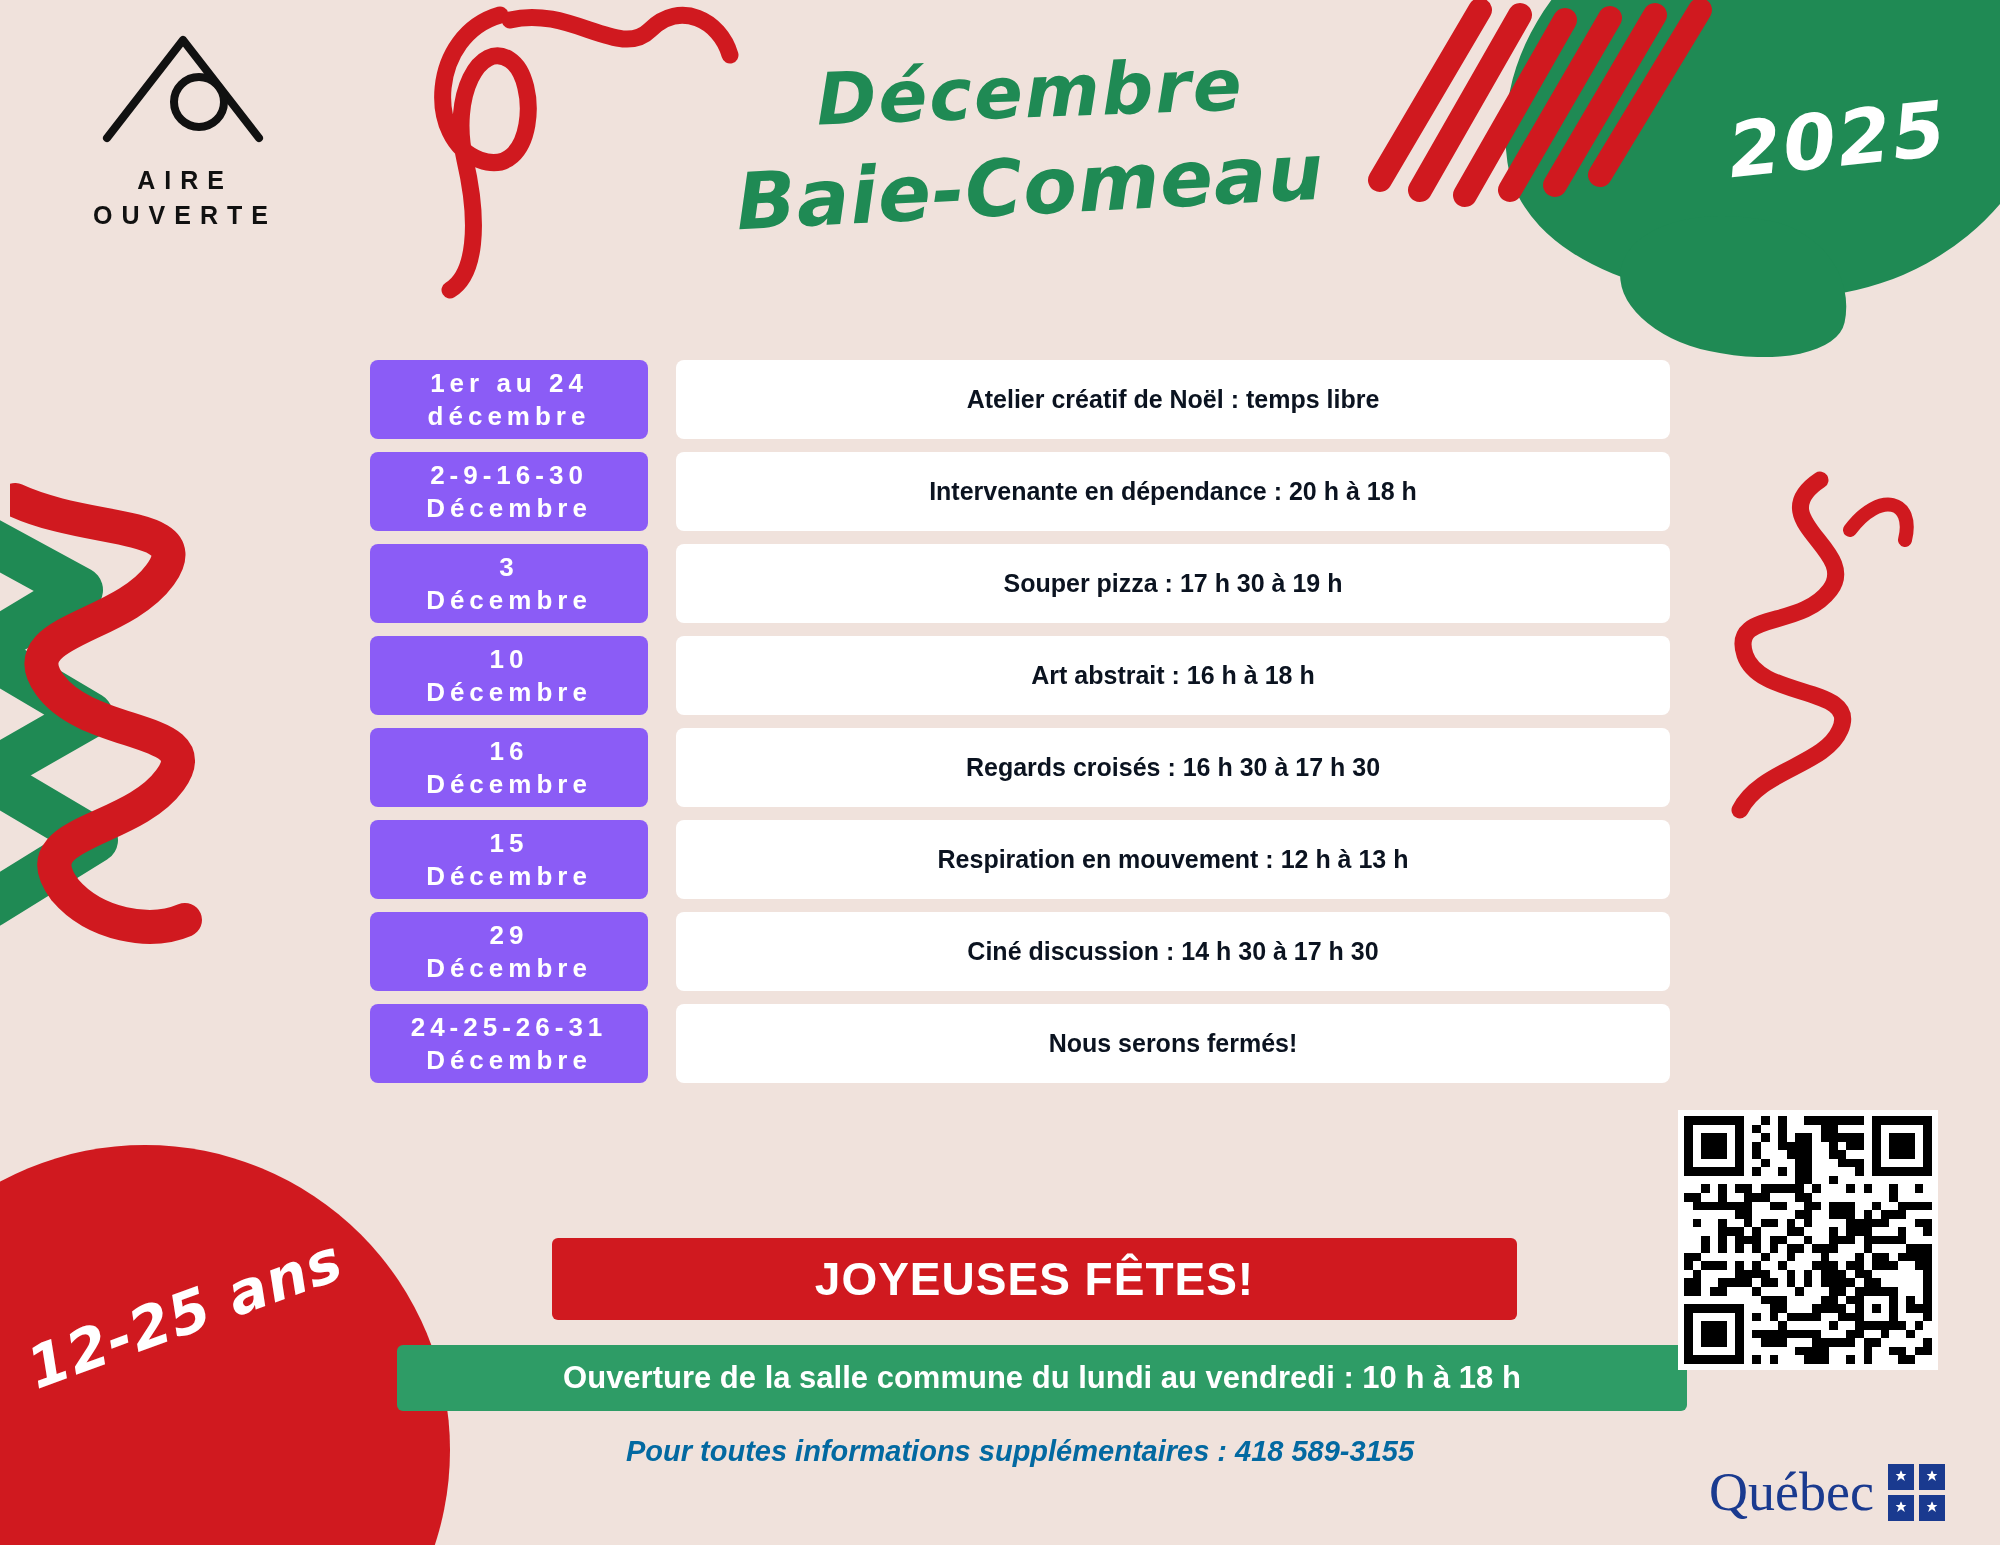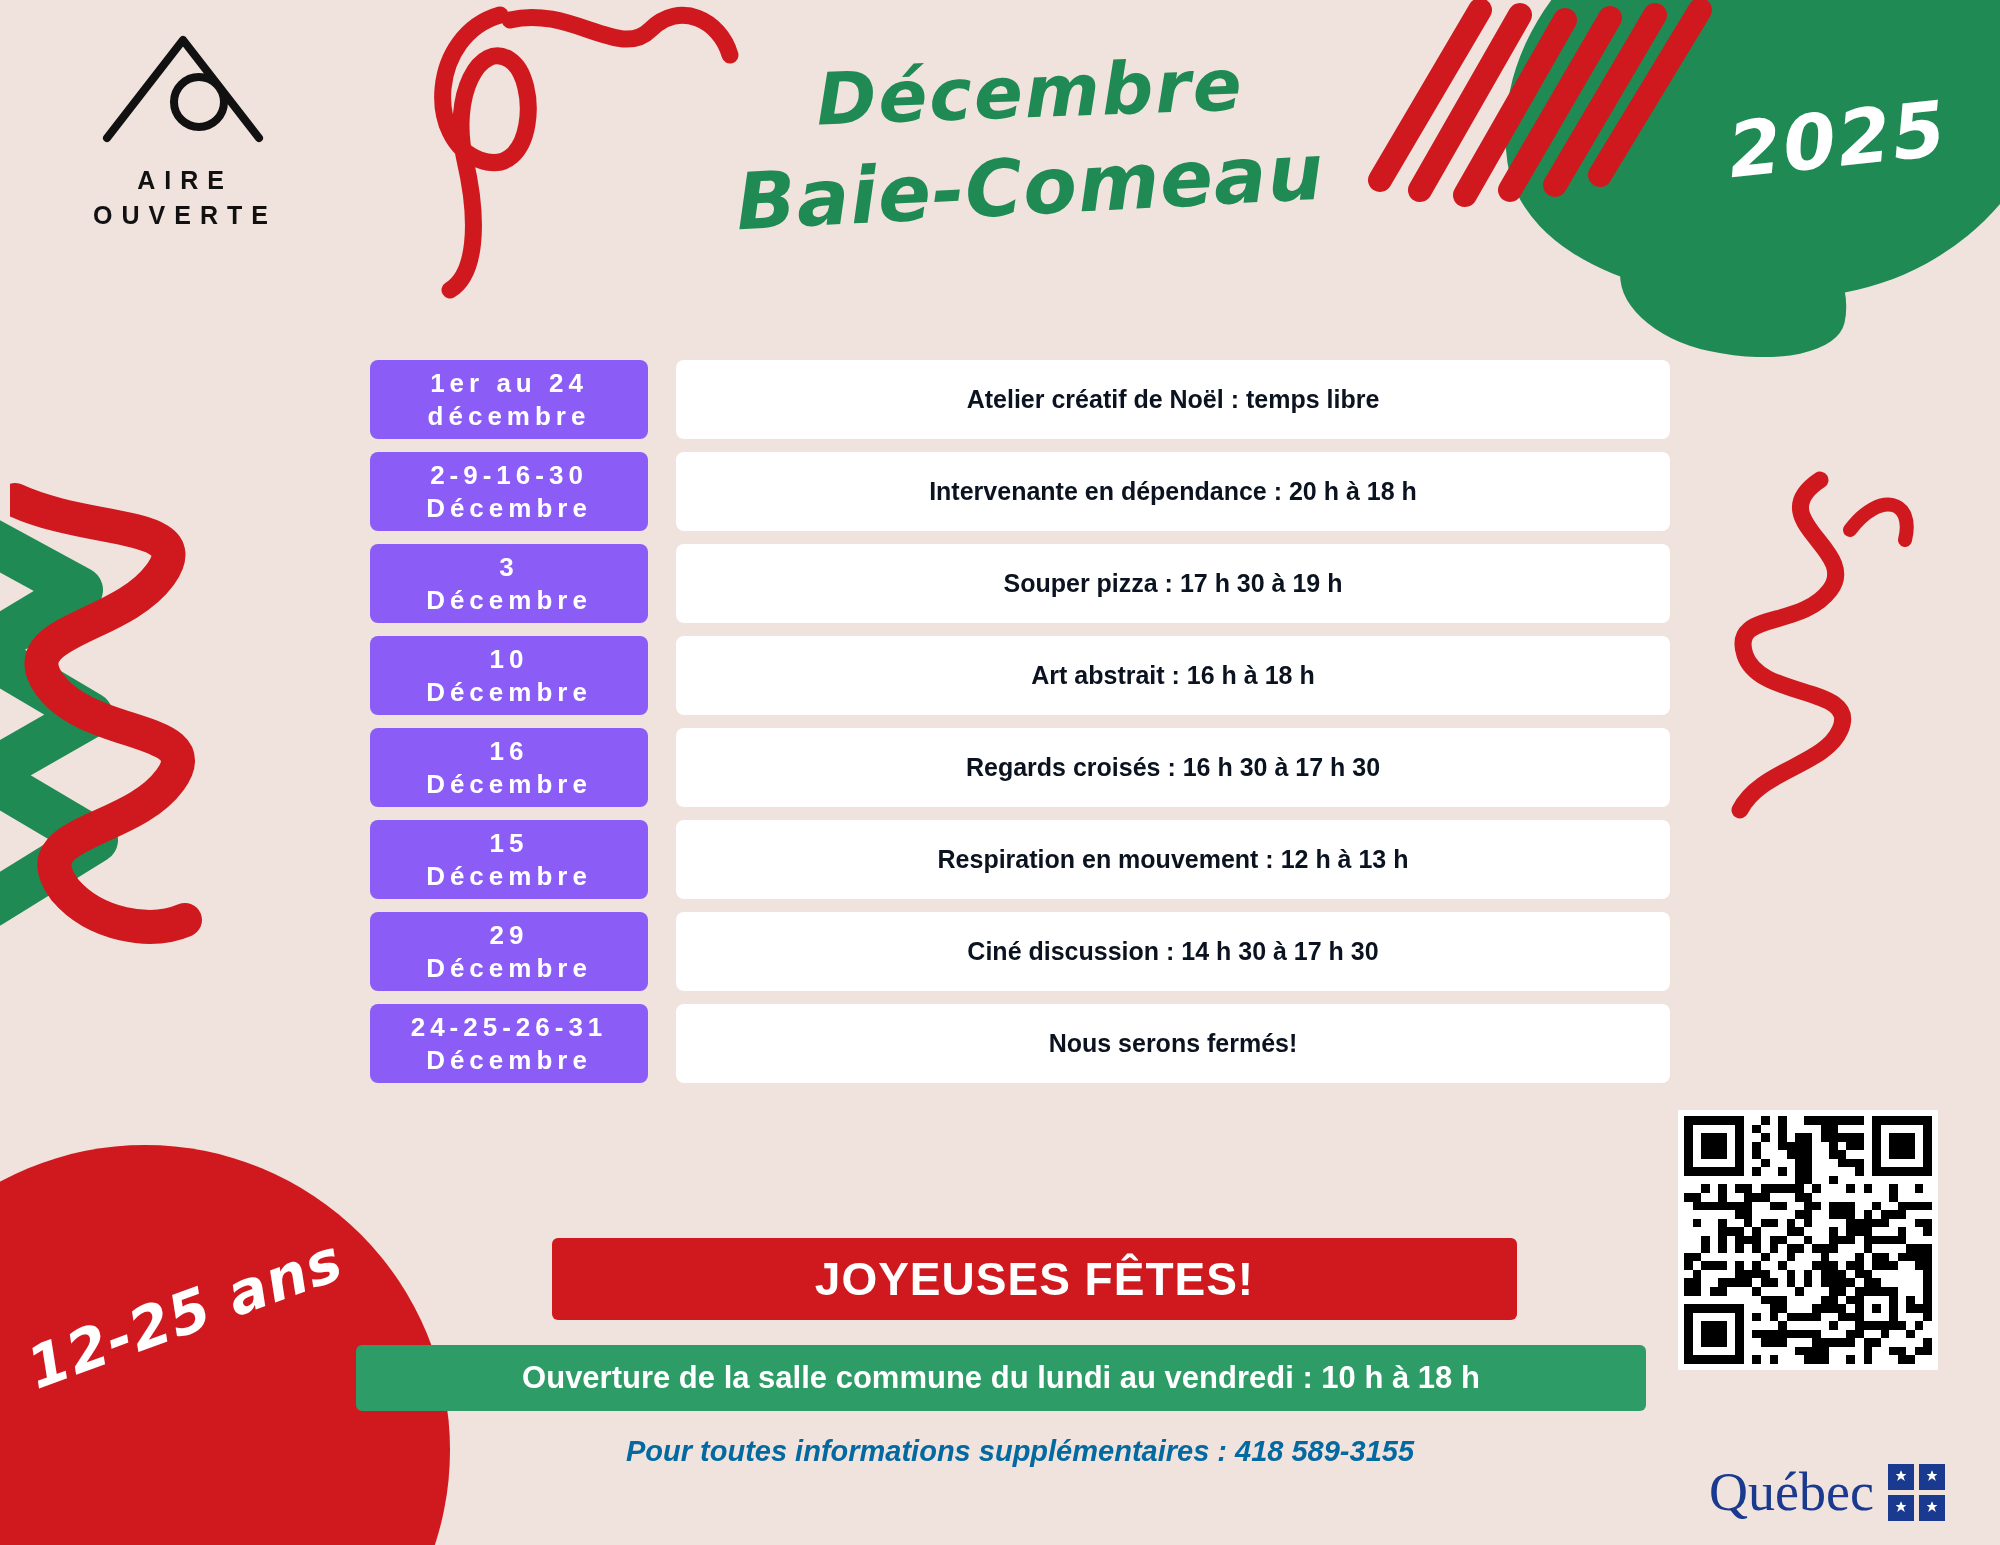--- a/index.html
+++ b/index.html
@@ -211,21 +211,21 @@
     color: #ffffff;
     display: flex;
     align-items: center;
     justify-content: center;
     font-size: 46px;
     font-weight: 700;
     letter-spacing: 1px;
   }
   .banner-green {
     position: absolute;
-    left: 356px;
+    left: 397px;
     top: 1345px;
     width: 1290px;
     height: 66px;
     background: #2e9c66;
     border-radius: 6px;
     color: #ffffff;
     display: flex;
     align-items: center;
     justify-content: center;
     font-size: 31px;

